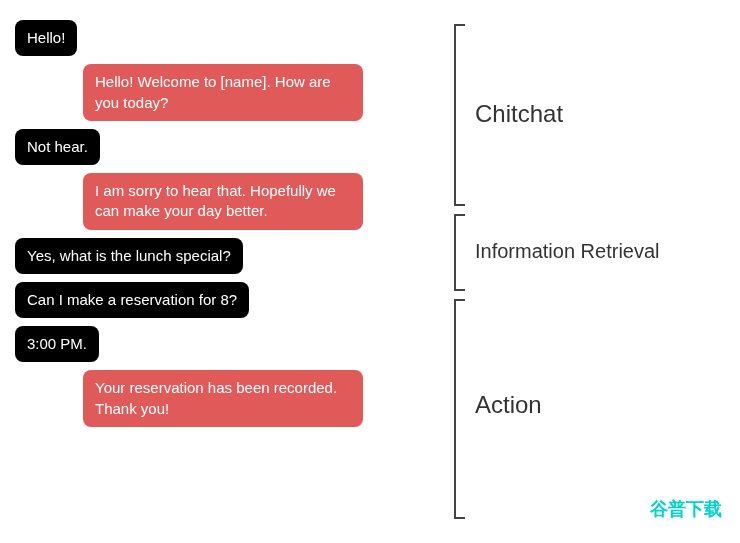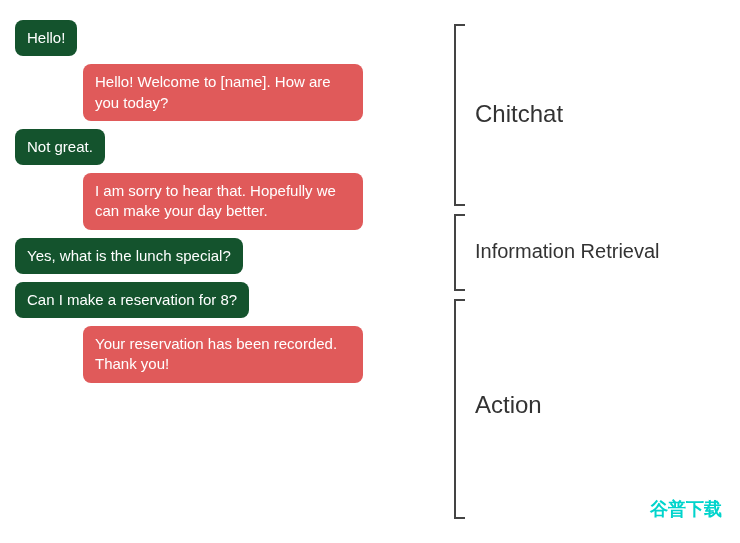--- a/index.html
+++ b/index.html
@@ -32,21 +32,21 @@
       border-radius: 8px;
       padding: 8px 12px;
       font-size: 15px;
       line-height: 1.35;
       max-width: 280px;
       color: #fff;
       font-weight: 400;
     }
 
     .bubble.user {
-      background: #14532d;
+      background: #000000;
       align-self: flex-start;
     }
 
     .bubble.bot {
       background: #e05a5a;
       align-self: flex-start;
       margin-left: 68px;
     }
 
     
@@ -60,24 +60,25 @@
     }
   </style>
 </head>
 <body>
 
 <div class="main-container">
 
   <div class="chat-area" id="chat-area">
   <div class="bubble user">Hello!</div>
       <div class="bubble bot">Hello! Welcome to [name].  How are you today?</div>
-      <div class="bubble user">Not great.</div>
+      <div class="bubble user">Not hear.</div>
       <div class="bubble bot">I am sorry to hear that. Hopefully we can make your day better.</div>
       <div class="bubble user">Yes, what is the lunch special?</div>
       <div class="bubble user">Can I make a reservation for 8?</div>
+      <div class="bubble user">3:00 PM.</div>
       <div class="bubble bot">Your reservation has been recorded. Thank you!</div>
     </div>
 
   <div style="width:310px; position:relative; padding-left:10px;">
     <svg width="300" height="520" viewBox="0 0 300 520" xmlns="http://www.w3.org/2000/svg">
 
       <path d="M 25 15 L 15 15 L 15 105 L 15 105 L 15 195 L 25 195" stroke="#444" stroke-width="2" fill="none"></path>
 
       <text x="35" y="112" font-family="Arial" font-size="24" fill="#333">Chitchat</text>
 

